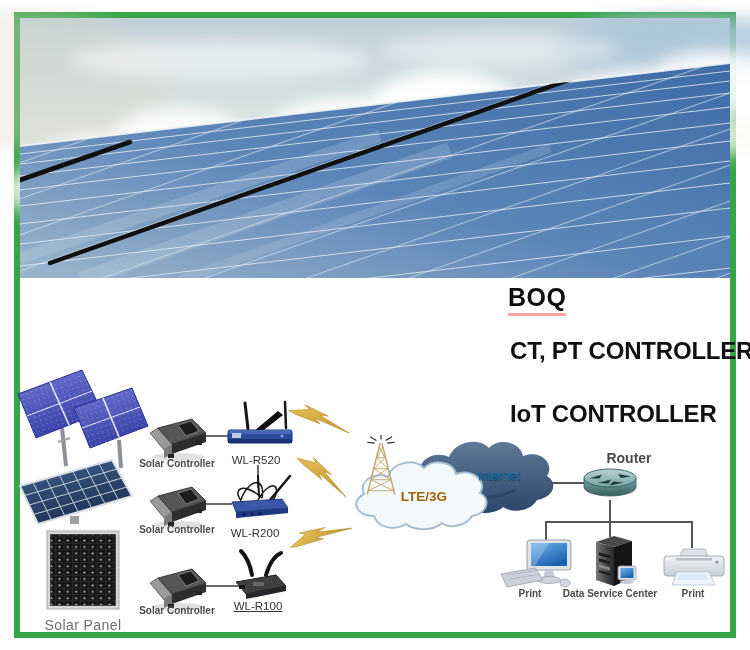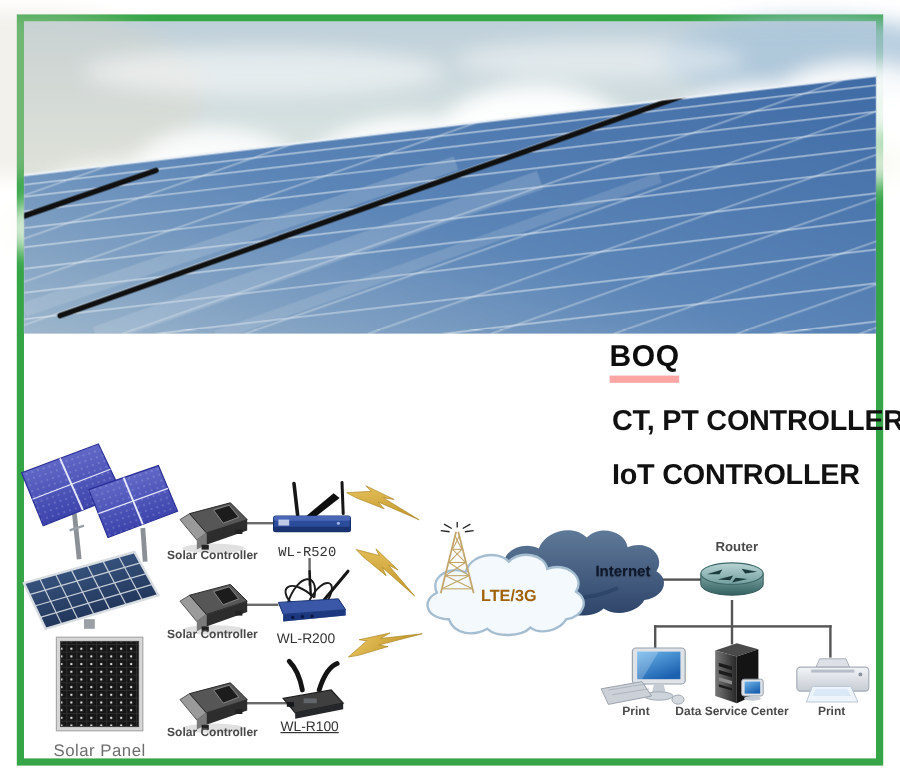--- a/index.html
+++ b/index.html
@@ -4,33 +4,33 @@
 <style>
   html,body{margin:0;padding:0;width:750px;height:650px;background:#fff;overflow:hidden;
     font-family:"Liberation Sans","DejaVu Sans",sans-serif;}
   .abs{position:absolute;}
   
   #frame{left:14px;top:12px;width:722px;height:626px;box-sizing:border-box;
     border:6px solid var(--frame-green,#35A548);background:#fff;padding:2px;}
   #hero{left:20px;top:18px;width:710px;height:260px;display:block;}
   
   .boq-title{left:508px;top:283px;font-size:25px;font-weight:700;color:#0d0d0d;
-    border-bottom:6px solid #fca5a5;padding-bottom:1px;letter-spacing:.5px;}
+    border-bottom:3px solid #fca5a5;padding-bottom:1px;letter-spacing:.5px;}
   .boq-item{font-size:24px;font-weight:600;color:#111;letter-spacing:-0.2px;white-space:nowrap;}
   #boq-item-1{left:510px;top:337px;}
-  #boq-item-2{left:510px;top:382px;}
+  #boq-item-2{left:510px;top:400px;}
   
   .ln{background:#555;}
   .ln-thin{background:#6a6a6a;}
   
   .lbl{font-size:10px;font-weight:600;color:#4a4a4a;text-align:center;white-space:nowrap;}
   .mdl{font-size:11.5px;font-weight:400;color:#333;text-align:center;white-space:nowrap;}
   .lbl-panel{font-size:14px;font-weight:400;color:#6e6e6e;text-align:center;letter-spacing:.4px;white-space:nowrap;}
   .lbl-lte{font-size:13.5px;font-weight:700;color:#a16207;text-align:center;}
-  .lbl-inet{font-size:12.5px;font-weight:700;color:#0f172a;text-align:right;text-shadow:0 1px 1px rgba(0,0,0,.35);}
+  .lbl-inet{font-size:12.5px;font-weight:400;color:#0369a1;text-align:left;text-shadow:0 1px 1px rgba(0,0,0,.35);}
   svg{display:block;overflow:visible;}
 </style>
 </head>
 <body>
 
 <svg width="0" height="0" class="abs" aria-hidden="true">
   <defs>
     <linearGradient id="sky" x1="0" y1="0" x2="0" y2="1">
       <stop offset="0" stop-color="#bfd0da"></stop>
         <stop offset="0.45" stop-color="#dde6e2"></stop>
@@ -189,21 +189,21 @@
 <svg class="abs" style="left:224px;top:398px;" width="72" height="60" viewBox="0 0 72 60">
   <line x1="24" y1="31" x2="21" y2="5" stroke="#161616" stroke-width="3" stroke-linecap="round"></line>
   <line x1="62" y1="30" x2="61" y2="4" stroke="#161616" stroke-width="2.5" stroke-linecap="round"></line>
   <polygon points="30,33 54,13 59,17 36,35" fill="#0e0e0e"></polygon>
   <rect x="4" y="32" width="64" height="13" rx="2" style="fill:var(--router-blue,#2B4B9B)" stroke="#15306e"></rect>
   <rect x="4" y="32" width="64" height="4" rx="2" fill="#4c6ab9" opacity=".9"></rect>
   <rect x="4" y="41" width="64" height="4" fill="#1a3270"></rect>
   <rect x="8" y="35" width="9" height="5" fill="#cfd8ee" opacity=".9"></rect>
   <circle cx="58" cy="38" r="1.3" fill="#9fb4e6"></circle>
 </svg>
-<div class="abs mdl" style="left:224px;top:454px;width:64px;font-family:Liberation Mono, monospace;">WL-R520</div>
+<div class="abs mdl" style="left:224px;top:454px;width:64px;">WL-R520</div>
 
 <svg class="abs" style="left:18px;top:458px;" width="118" height="68" viewBox="0 0 118 68">
   <rect x="52" y="58" width="9" height="8" fill="#9aa0a6"></rect>
   <polygon points="2,28 94,2 114,38 20,66" fill="url(#pg2)" stroke="#d8dde2" stroke-width="2"></polygon>
   <g stroke="#cfd6de" stroke-width="1" opacity=".95">
     <line x1="6.5" y1="37.5" x2="99" y2="11"></line>
       <line x1="11" y1="47" x2="104" y2="20"></line>
       <line x1="15.5" y1="56.5" x2="109" y2="29"></line>
     <line x1="15.1" y1="24.3" x2="33.4" y2="62"></line>
       <line x1="28.3" y1="20.6" x2="46.9" y2="58"></line>
@@ -307,21 +307,21 @@
       <line x1="29.2" y1="20" x2="17.5" y2="32"></line>
     <line x1="17.5" y1="32" x2="35.7" y2="44"></line>
       <line x1="32.5" y1="32" x2="14.3" y2="44"></line>
     <line x1="14.3" y1="44" x2="38.9" y2="56"></line>
       <line x1="35.7" y1="44" x2="11.1" y2="56"></line>
   </g>
 </svg>
 <div class="abs lbl-lte" style="left:392px;top:489px;width:64px;z-index:4;">LTE/3G</div>
 <div class="abs lbl-inet" style="left:478px;top:469px;width:64px;z-index:4;">Internet</div>
 
-<div class="abs lbl" style="left:584px;top:450px;width:60px;font-size:11px;">Router</div>
+<div class="abs lbl" style="left:599px;top:450px;width:60px;font-size:14px;">Router</div>
 <svg class="abs" style="left:581px;top:464px;" width="58" height="38" viewBox="0 0 58 38">
   <path d="M3,14 v9 a26,9 0 0 0 52,0 v-9" fill="url(#rg)" stroke="#2e5554" stroke-width=".8"></path>
   <ellipse cx="29" cy="14" rx="26" ry="9" fill="url(#rt)" stroke="#3f6a6a" stroke-width="1"></ellipse>
   <g fill="#1c3c3c">
     <polygon points="8,14.5 21,10.5 18.5,14.5"></polygon>
     <polygon points="50,12.5 37,10 40,14"></polygon>
     <polygon points="17,19 30,15.5 27.5,19.5"></polygon>
     <polygon points="42,18.5 29,21.5 32,17.5"></polygon>
   </g>
 </svg>

